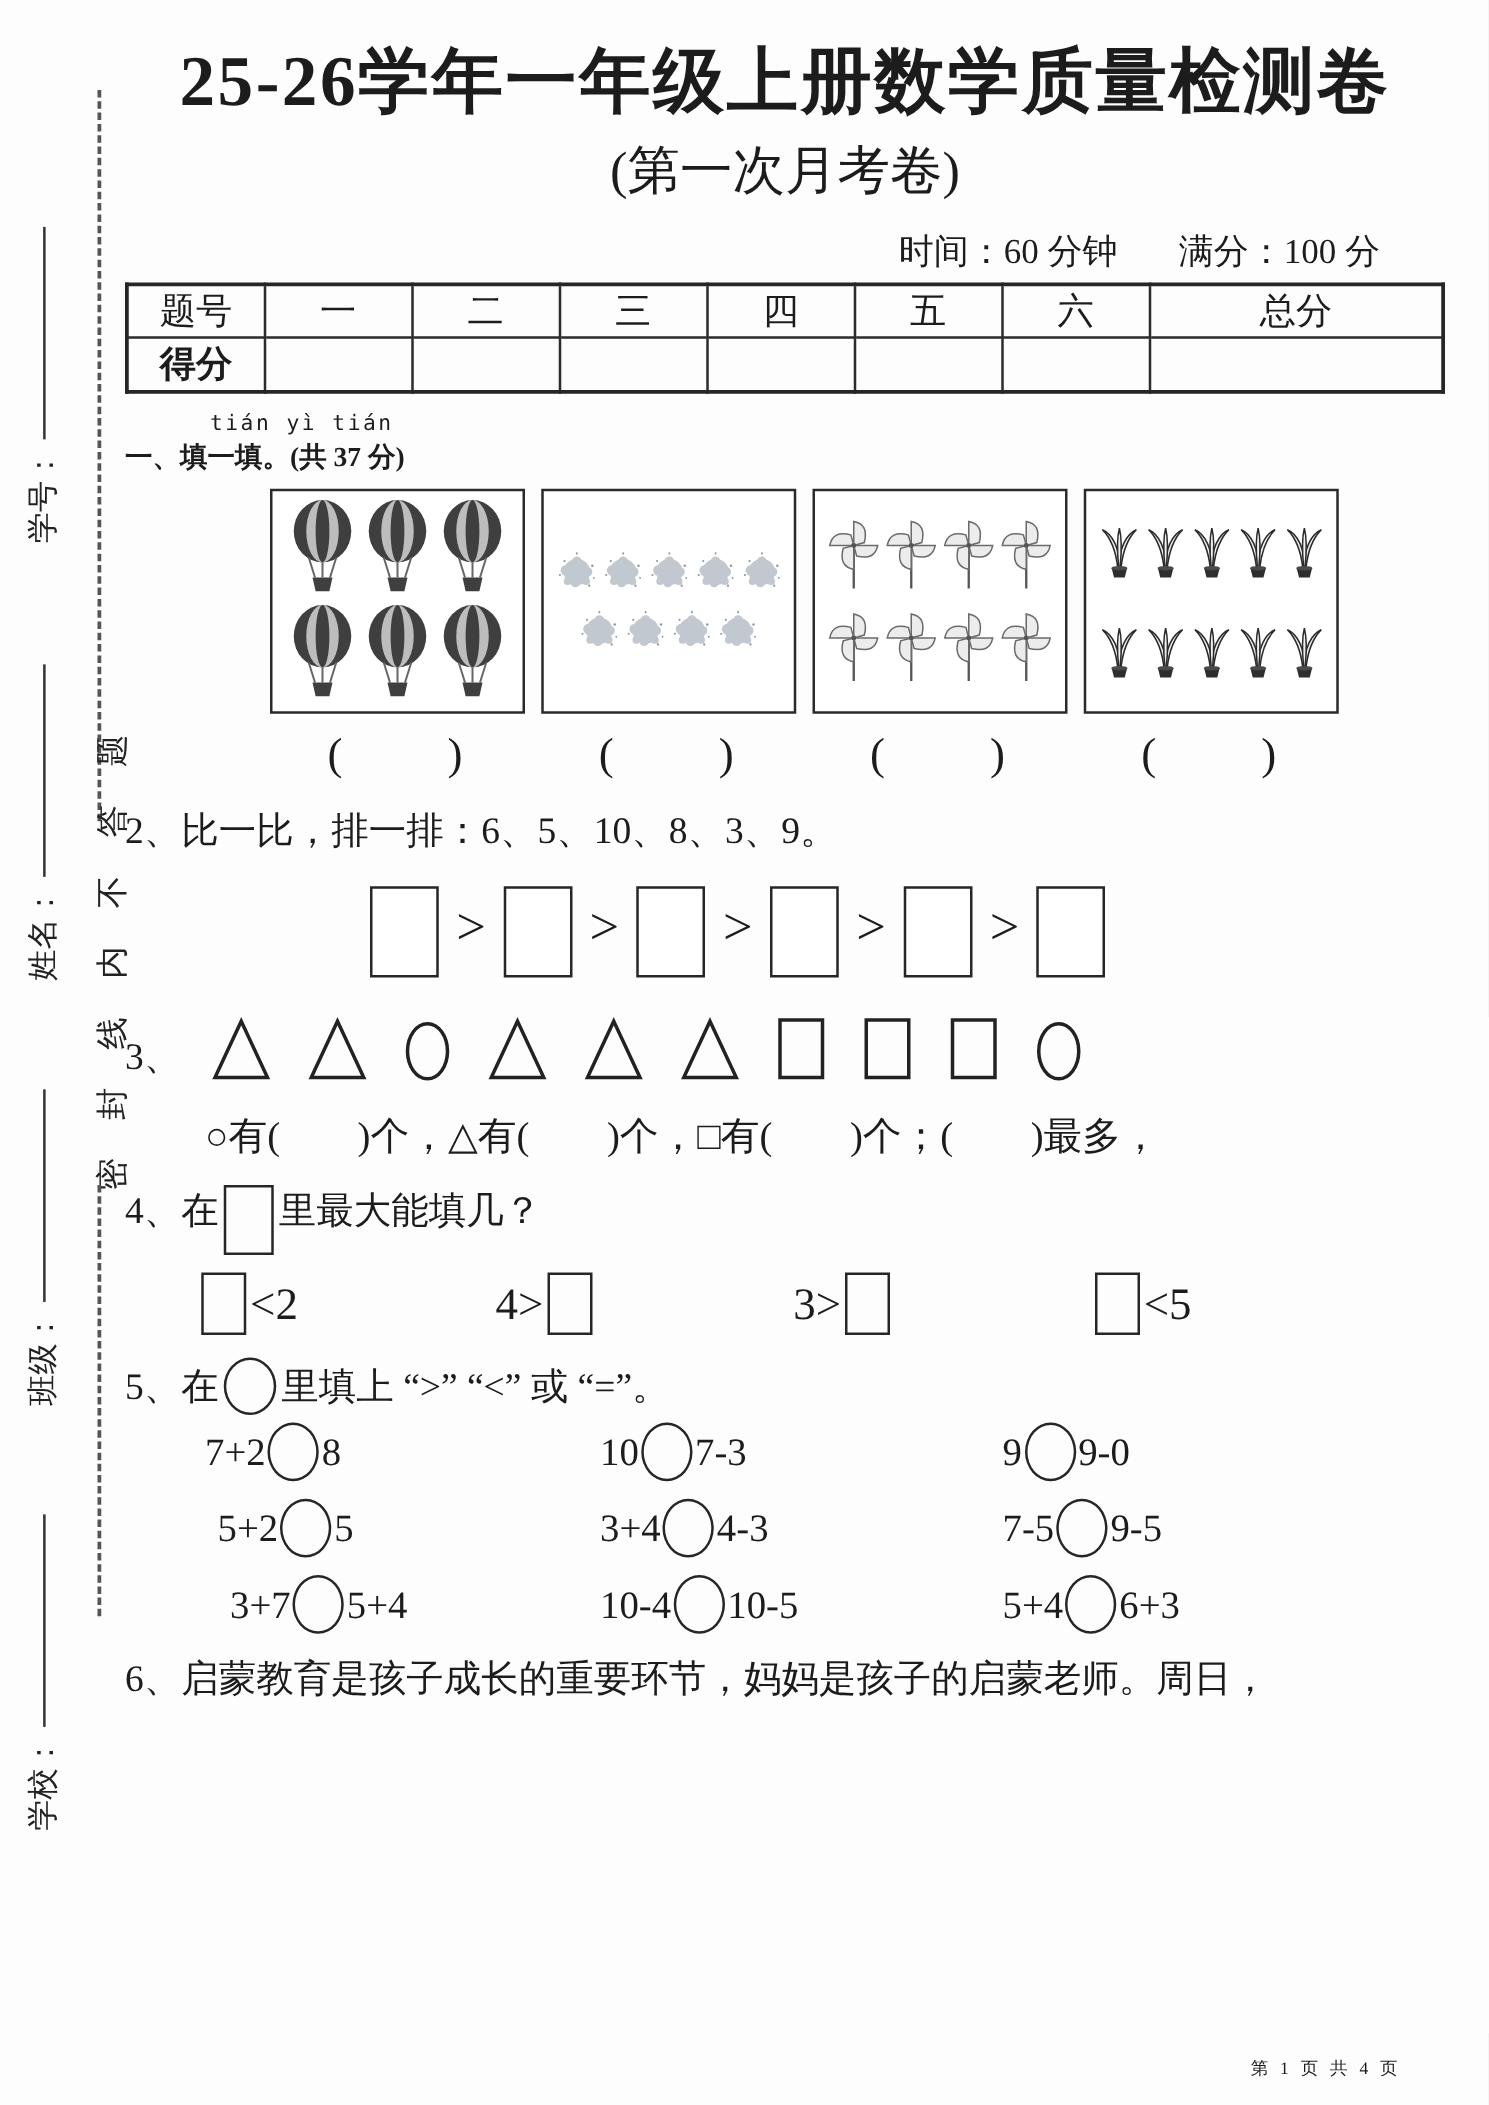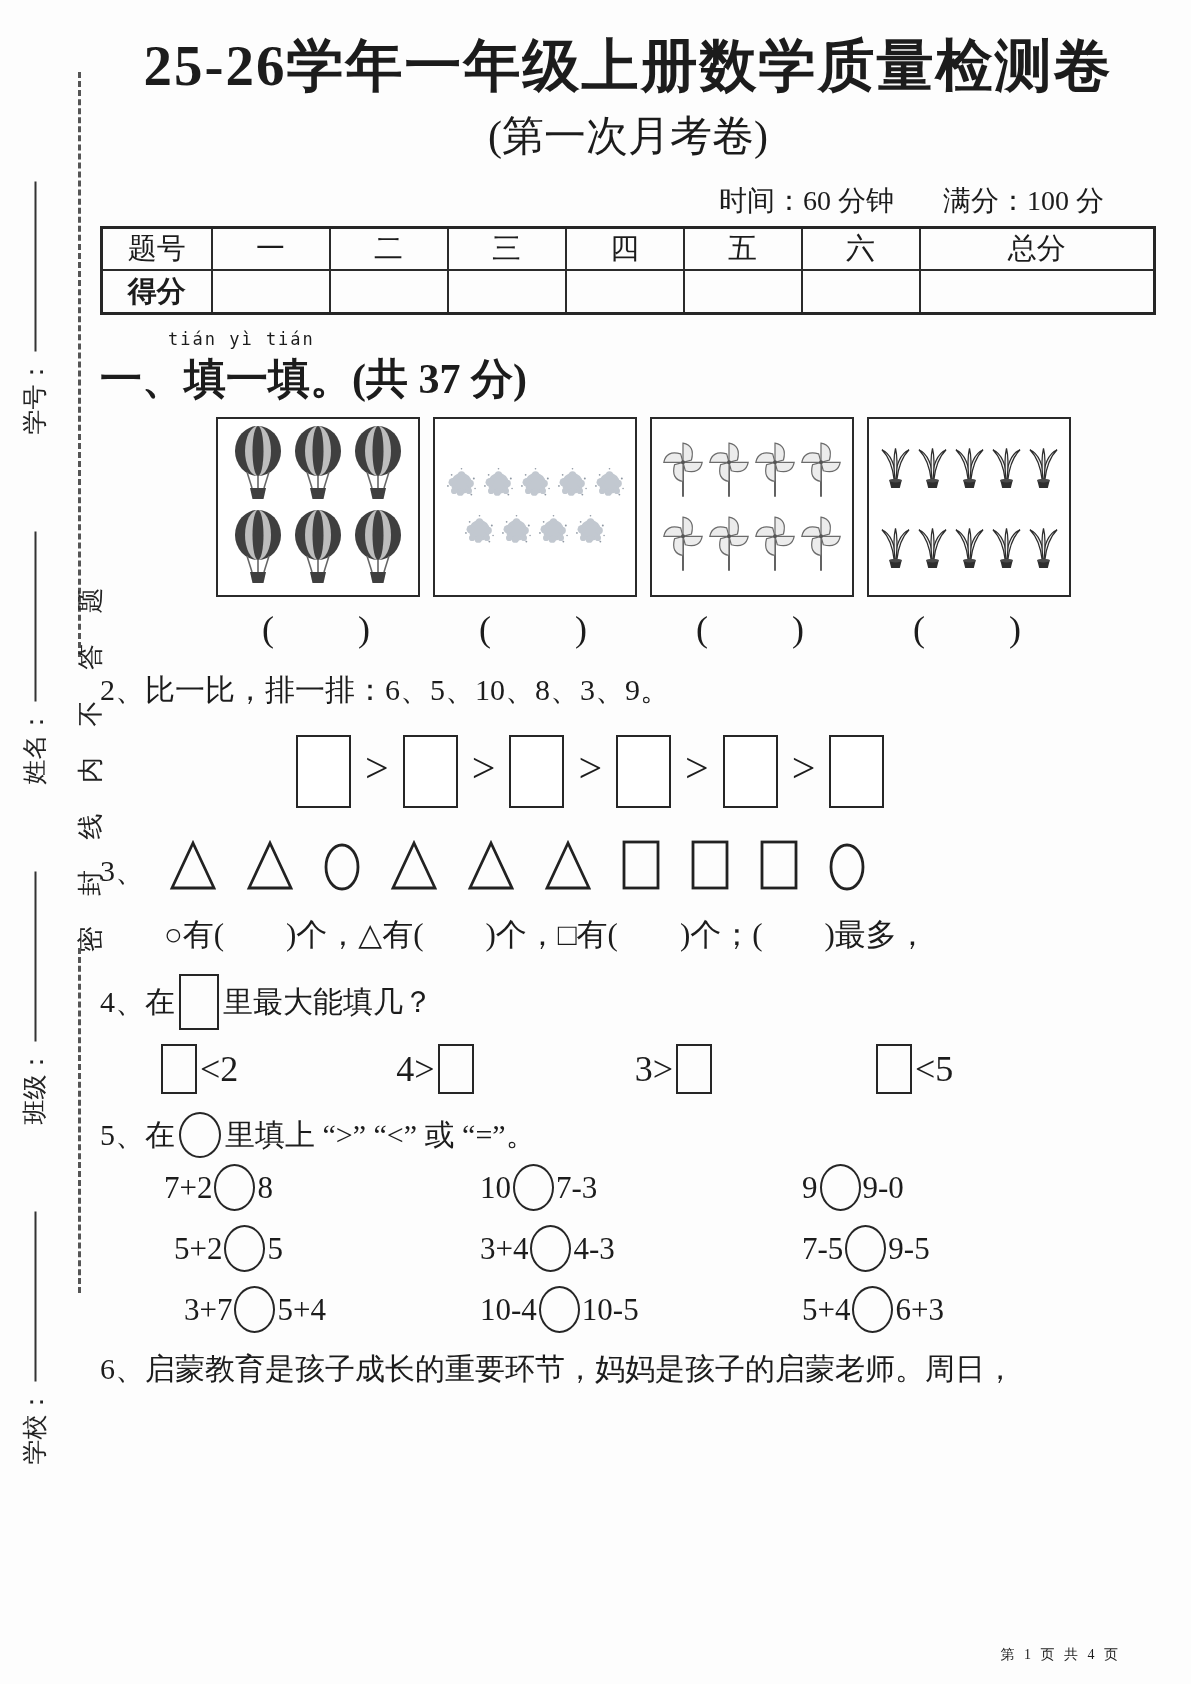--- a/index.html
+++ b/index.html
@@ -40,21 +40,21 @@
 
   table.score-table { border-collapse:collapse; width:100%; margin-top:6px; table-layout:fixed; }
   table.score-table td {
     border:2.4px solid #2b2b2b; text-align:center; font-size:29px; padding:0;
   }
   table.score-table tr:first-child td { height:34px; }
   table.score-table tr:last-child td { height:44px; text-align:left; padding-left:14px; }
   table.score-table { border:3px solid #262626; }
 
   .sec-pinyin { font-size:17px; margin:14px 0 0 68px; letter-spacing:2px; font-family:"DejaVu Sans Mono",monospace; }
-  .sec-title { font-size:42px; font-weight:700; margin-top:2px; }
+  .sec-title { font-size:22px; font-weight:700; margin-top:2px; }
 
   .q-text { font-size:30px; margin-top:16px; }
   .q1-text { margin-left:32px; }
 
   
   .pic-boxes { display:flex; gap:13px; margin:10px 0 0 116px; }
   .pic-box {
     width:204px; height:180px; border:2.6px solid #2a2a2a; background:#fff;
     display:flex; flex-direction:column; justify-content:center; padding:4px 2px; gap:4px;
   }
@@ -76,21 +76,21 @@
 
   
   .q3-row { display:flex; align-items:flex-end; gap:27px; margin-top:30px; }
   .q3-num { font-size:30px; margin-right:-4px; }
   .q3-shape { display:inline-block; }
   .q3-shape svg { display:block; }
   .q3-line { font-size:31px; margin:22px 0 0 64px; }
   .q3-line2 { margin-top:20px; }
 
   
-  .q4-text { margin-top:18px; display:flex; align-items:center; font-size:30px; }
+  .q4-text { margin-top:18px; display:flex; font-size:30px; }
   .inline-box { display:inline-block; width:40px; height:56px; border:2.4px solid #262626; margin:0 4px; vertical-align:middle; }
   .q4-row { display:flex; gap:158px; padding-left:58px; margin-top:14px; align-items:center; }
   .q4-item { display:flex; align-items:center; font-size:36px; }
   .q4-box { display:inline-block; width:36px; height:50px; border:2.6px solid #262626; margin:0 3px; }
 
   
   .q5-text { margin-top:18px; display:flex; align-items:center; font-size:30px; }
   .inline-circle { display:inline-block; width:42px; height:46px; border:2.6px solid #262626; border-radius:50%; margin:0 4px; vertical-align:middle; }
   .q5-grid { display:grid; grid-template-columns:316px 322px auto; padding-left:64px; margin-top:6px; row-gap:14px; }
   .q5-cell { display:flex; align-items:center; font-size:31px; }

